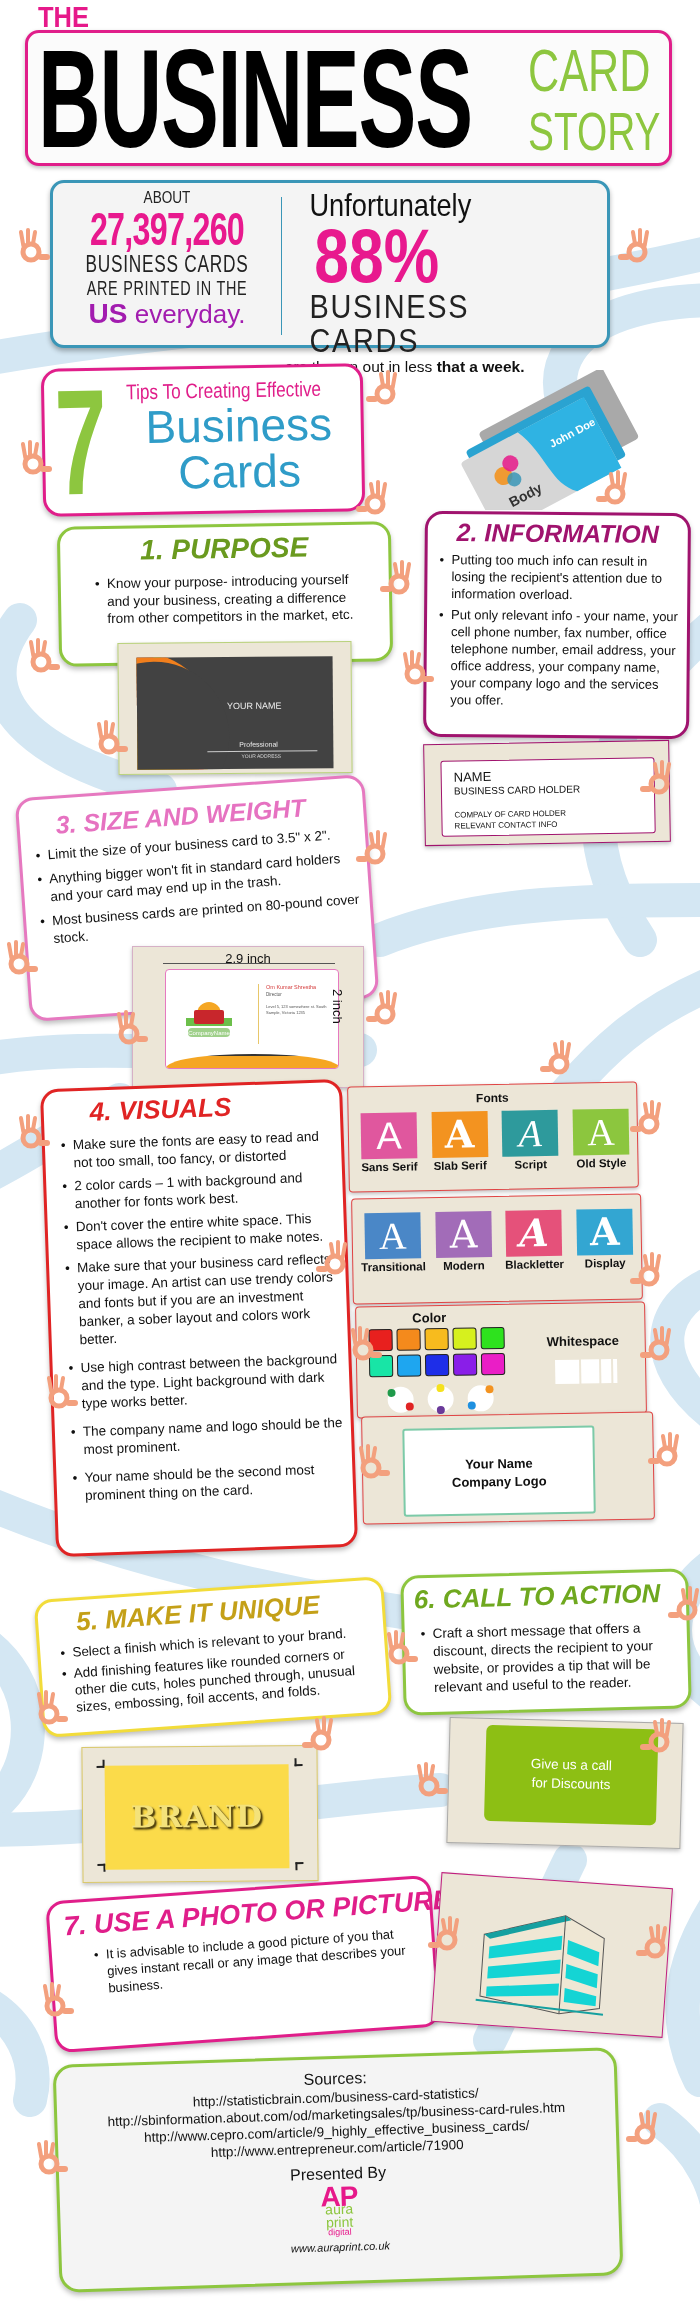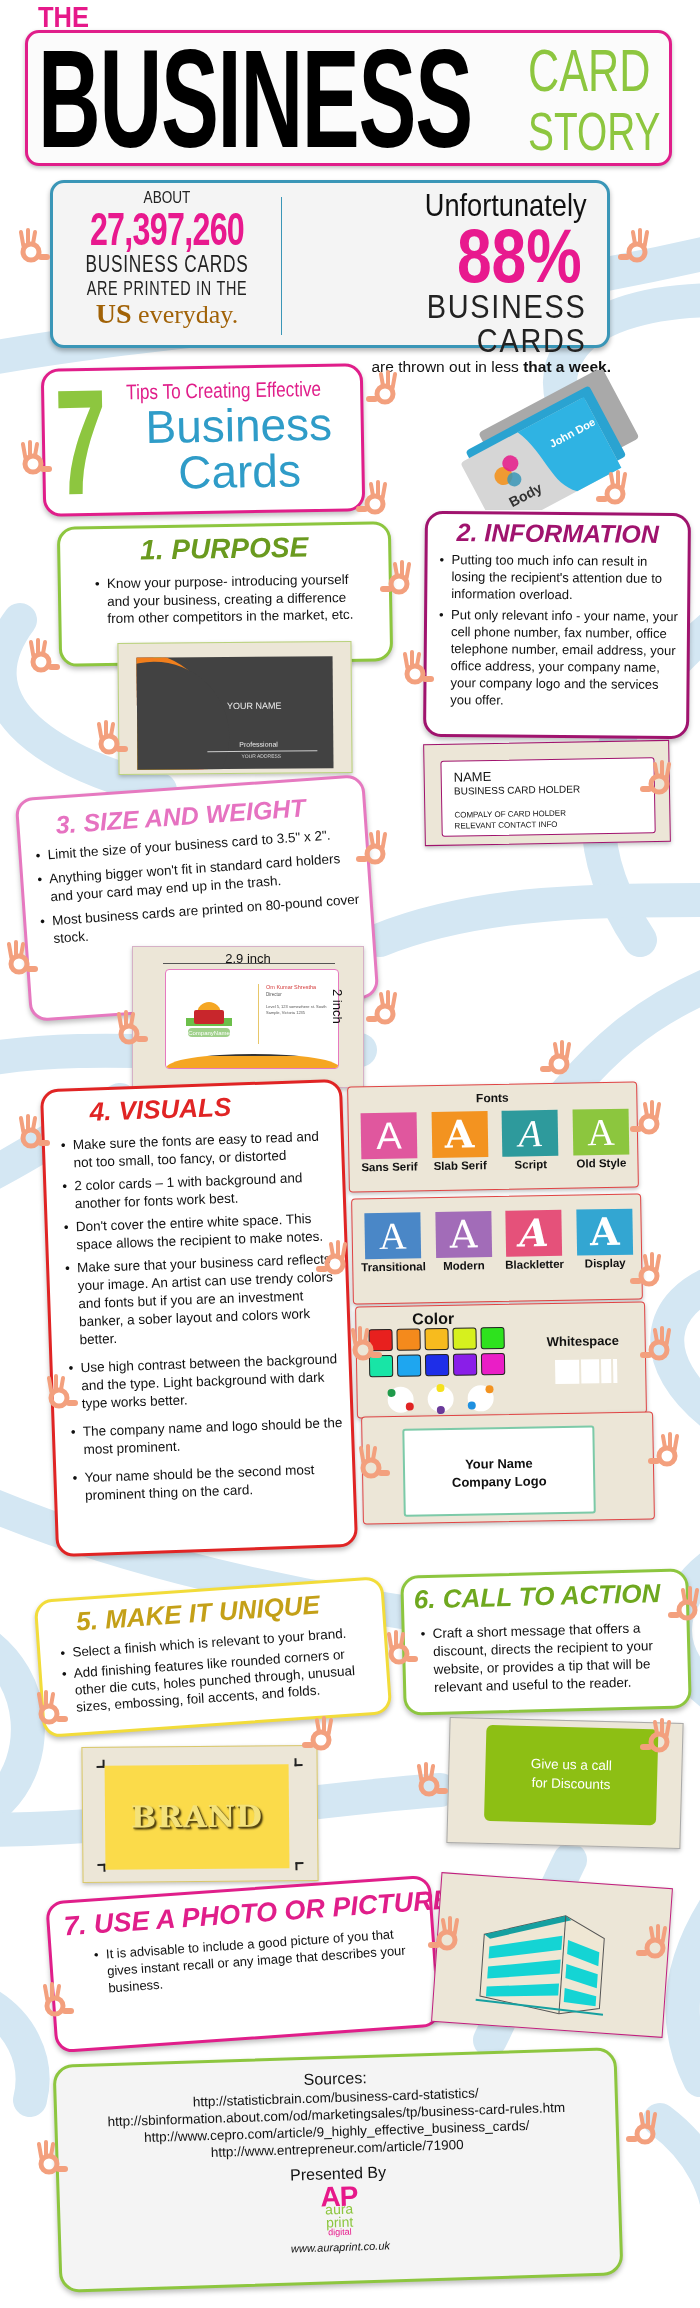--- a/index.html
+++ b/index.html
@@ -16,26 +16,26 @@
   .title-box { left: 25px; top: 30px; width: 647px; height: 136px; border: 3px solid #e01e8a; border-radius: 14px; background: #fbfbfb; box-shadow: 0 2px 4px rgba(0,0,0,0.25); z-index: 2; }
   .title-big { left: 10px; top: -4px; font-family: "Liberation Sans", sans-serif; font-weight: bold; font-size: 140px; line-height: 140px; color: #000; transform: scaleX(0.62); transform-origin: left top; letter-spacing: -2px; white-space: nowrap; }
   .title-card, .title-story { font-family: "Liberation Sans", sans-serif; font-size: 56px; color: #8dc63f; transform: scaleX(0.72); transform-origin: left top; line-height: 56px; white-space: nowrap; }
   .title-card { left: 500px; top: 10px; font-size: 60px; }
   .title-story { left: 500px; top: 70px; font-size: 54px; }
 
   
   .stats-box { left: 50px; top: 180px; width: 560px; height: 168px; border: 3px solid #3a96b7; border-radius: 14px; background: #f4f4f4; box-shadow: 0 3px 5px rgba(0,0,0,0.3); z-index: 2; }
   .stats-divider { left: 228px; top: 14px; width: 1px; height: 138px; background: #3a96b7; }
   .stats-left { left: 0; top: 6px; width: 228px; text-align: center; }
-  .stats-right { left: 232px; top: 4px; width: 326px; text-align: right; }
+  .stats-right { left: 232px; top: 4px; width: 326px; text-align: left; }
   .s-about { font-family: "Liberation Sans", sans-serif; font-size: 17px; color: #222; transform: scaleX(0.8); line-height: 18px; }
   .s-num { font-family: "Liberation Sans", sans-serif; font-weight: bold; font-size: 46px; color: #e8198e; transform: scaleX(0.7); line-height: 44px; letter-spacing: -1px; }
   .s-mid { font-family: "Liberation Sans", sans-serif; font-size: 24px; color: #222; transform: scaleX(0.72); line-height: 26px; letter-spacing: 1px; }
   .s-mid2 { font-family: "Liberation Sans", sans-serif; font-size: 20px; color: #222; transform: scaleX(0.72); line-height: 22px; letter-spacing: 1px; }
-  .s-us { font-family: Liberation Serif, serif; font-size: 26px; line-height: 30px; color: #a16207; }
+  .s-us { font-family: Liberation Sans, sans-serif; font-size: 26px; line-height: 30px; color: #a21caf; }
   .s-us b { font-size: 28px; }
   .s-unf { font-family: "Liberation Sans", sans-serif; font-size: 32px; color: #111; line-height: 36px; transform: scaleX(0.85); }
   .s-pct { font-family: "Liberation Sans", sans-serif; font-weight: bold; font-size: 76px; color: #e8198e; line-height: 66px; transform: scaleX(0.82); }
   .s-bc { font-family: "Liberation Sans", sans-serif; font-size: 34px; color: #222; line-height: 34px; transform: scaleX(0.85); letter-spacing: 2px; }
   .s-thrown { font-family: "Liberation Sans", sans-serif; font-size: 15.5px; color: #111; line-height: 20px; }
 
   
   .card { position: absolute; background: #ffffff; border-radius: 18px; z-index: 2; box-shadow: 0 3px 5px rgba(0,0,0,0.25); }
   .tip-title { font-family: "Liberation Sans", sans-serif; font-weight: bold; font-style: italic; letter-spacing: 0px; white-space: nowrap; }
   .tip-list { list-style: none; font-family: "Liberation Sans", sans-serif; font-size: 13.5px; line-height: 17.5px; color: #111; }
@@ -106,21 +106,21 @@
   .fontpanel { left: 348px; top: 1084px; width: 290px; height: 106px; border: 1px solid #e04444; border-radius: 4px; transform: rotate(-1deg); }
   .fontpanel2 { left: 352px; top: 1196px; width: 290px; height: 106px; border: 1px solid #e04444; border-radius: 4px; transform: rotate(-1deg); }
   .fp-title { position: absolute; left: 0; top: 6px; width: 100%; text-align: center; font-family: "Liberation Sans", sans-serif; font-weight: bold; font-size: 12px; color: #111; }
   .fonts-row { position: absolute; left: 8px; top: 26px; width: 276px; display: flex; justify-content: space-between; }
   .fonts-row2 { top: 30px; }
   .font-item { width: 64px; text-align: center; }
   .font-swatch { width: 56px; height: 46px; margin: 0 auto; color: #fff; font-size: 38px; line-height: 46px; text-align: center; }
   .font-label { font-family: "Liberation Sans", sans-serif; font-weight: bold; font-size: 11.5px; color: #111; margin-top: 2px; white-space: nowrap; }
 
   .colorpanel { left: 356px; top: 1304px; width: 290px; height: 112px; border: 1px solid #e04444; border-radius: 4px; transform: rotate(-1deg); }
-  .cp-title { position: absolute; left: 56px; top: 4px; font-family: "Liberation Sans", sans-serif; font-weight: bold; font-size: 16px; }
+  .cp-title { position: absolute; left: 56px; top: 4px; font-family: "Liberation Sans", sans-serif; font-weight: bold; font-size: 13px; }
   .swatches { position: absolute; left: 12px; top: 22px; width: 136px; display: grid; grid-template-columns: repeat(5, 24px); gap: 4px; }
   .sw { width: 24px; height: 22px; border: 1px solid #222; border-radius: 3px; }
   .wheels { position: absolute; left: 30px; top: 80px; display: flex; gap: 14px; }
   .wheel { width: 26px; height: 26px; border-radius: 50%; background: #fff; position: relative; }
   .wheel i { position: absolute; width: 8px; height: 8px; border-radius: 50%; }
   .ws-title { position: absolute; left: 190px; top: 30px; font-family: "Liberation Sans", sans-serif; font-weight: bold; font-size: 13px; }
   .ws-blocks { position: absolute; left: 198px; top: 56px; display: flex; gap: 2px; }
   .ws-blocks span { display: block; height: 24px; background: #fff; }
 
   .logopanel { left: 362px; top: 1414px; width: 292px; height: 108px; border: 1px solid #e04444; border-radius: 4px; transform: rotate(-1deg); }

